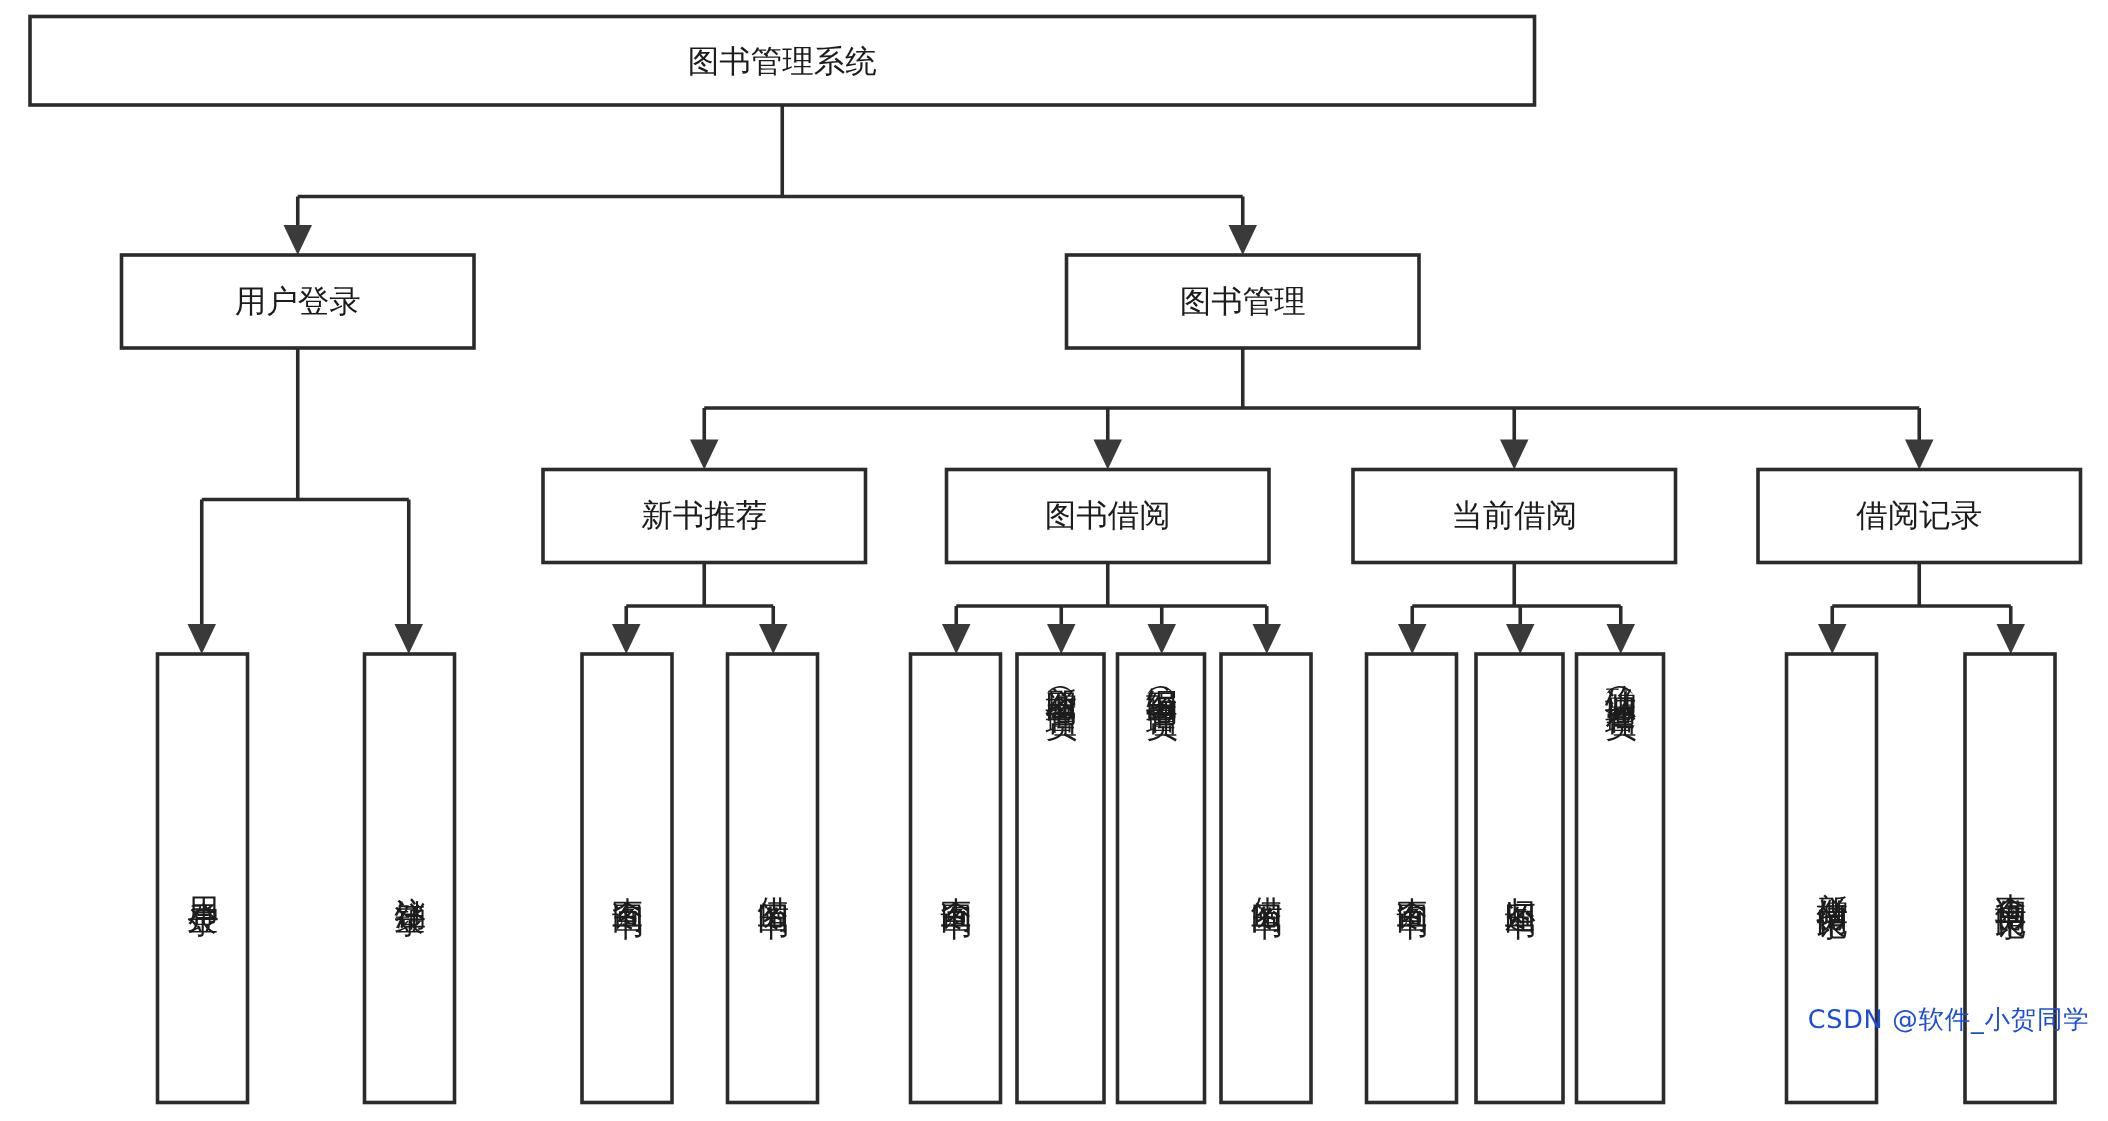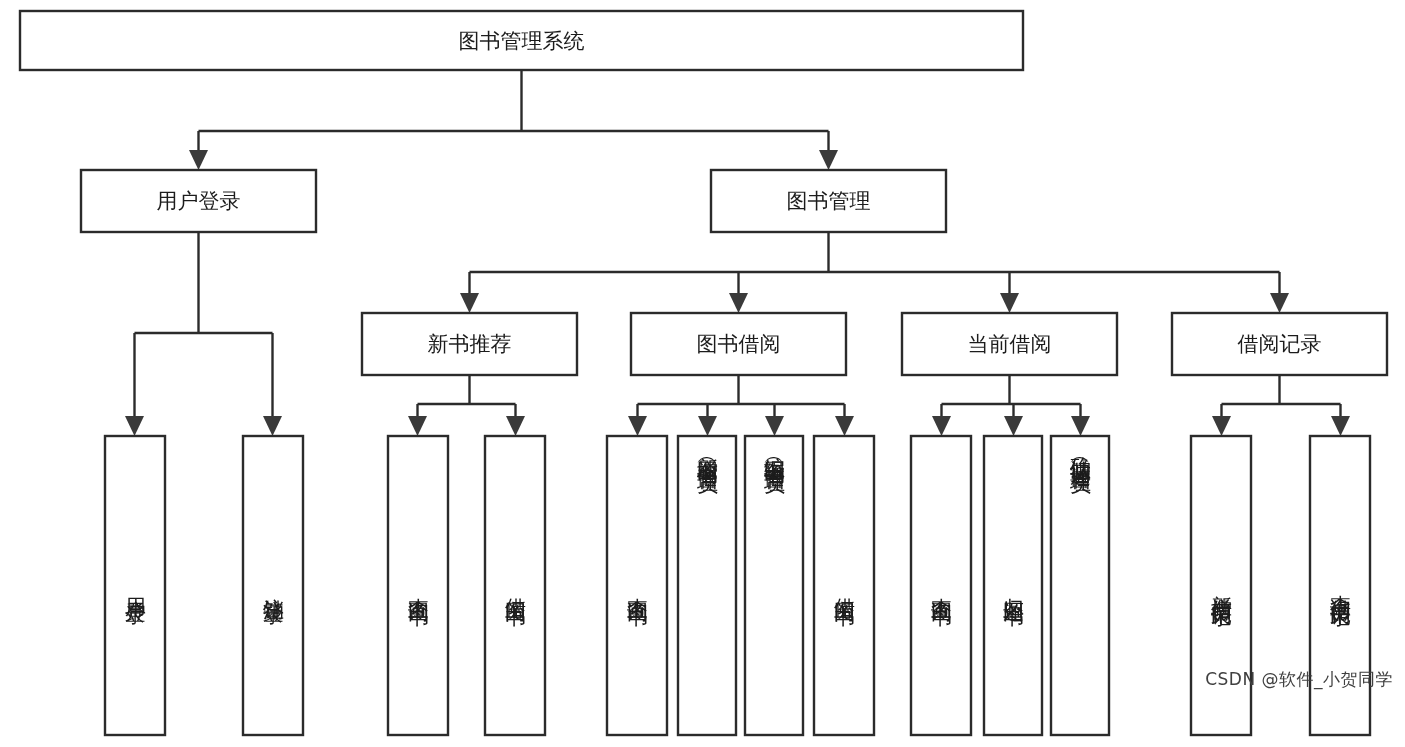--- a/index.html
+++ b/index.html
@@ -69,21 +69,21 @@
     align-items: center;
     justify-content: center;
     pointer-events: none;
   }
   .watermark {
     position: absolute;
     right: 12px;
     bottom: 6px;
     font-family: "DejaVu Sans", "Liberation Sans", sans-serif;
     font-size: 17px;
-    color: #404040;
+    color: #1d4ed8;
     letter-spacing: 0.5px;
     white-space: nowrap;
   }
 </style>
 </head>
 <body>
 
 <div id="diagram-root">
 
   <svg id="tree-svg" viewBox="0 0 1405 747">

